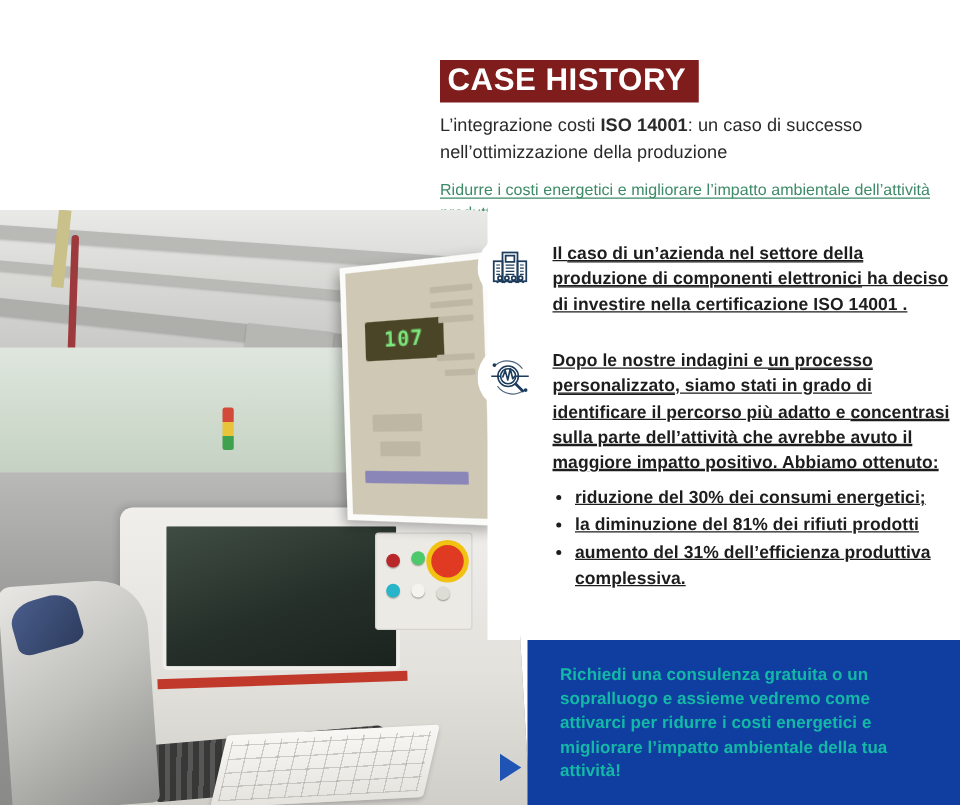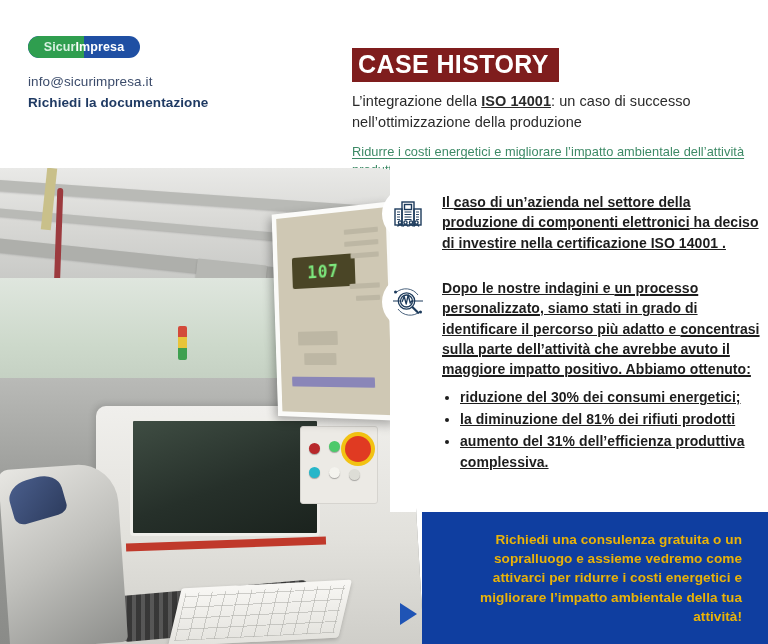--- a/index.html
+++ b/index.html
@@ -47,21 +47,21 @@
     padding: 3px 10px 5px 6px;
   }
   .case-banner span {
     font-size: 25px; font-weight: bold; color: #ffffff;
     letter-spacing: .4px; line-height: 1.05;
   }
   .subtitle {
     margin-top: 9px; font-size: 14.5px; color: #2a2a2a;
     line-height: 1.45; letter-spacing: .05px;
   }
-  .subtitle .iso { font-weight: bold; text-decoration: underline; }
+  .subtitle .iso { font-weight: bold; }
   .green-link {
     margin-top: 10px; font-size: 12.8px; color: #3d8a66;
     line-height: 1.38; letter-spacing: .05px;
     text-decoration: underline; text-underline-offset: 2px;
   }
 
   
   .photo {
     position: absolute; left: 0; top: 168px;
     width: 424px; height: 476px;
@@ -212,48 +212,40 @@
   }
 
   
   .cta-box {
     position: absolute; left: 422px; top: 512px; width: 346px; height: 132px;
     background: #0f3ea0;
     display: flex; align-items: center; justify-content: center;
     padding: 0 26px;
   }
   .cta-box p {
-    color: #eab308; font-size: 13.6px; font-weight: bold;
-    text-align: right; line-height: 1.42; letter-spacing: .05px;
+    color: #14b8a6; font-size: 13.6px; font-weight: bold;
+    text-align: left; line-height: 1.42; letter-spacing: .05px;
   }
 
   .white-cover {
     position: absolute; left: 390px; top: 160px; width: 26px; height: 352px;
     background: #ffffff; z-index: 4;
   }
 </style>
 </head>
 <body>
 
 <div class="page">
 
-  <div class="brand-block">
-    <div class="logo-pill">
-      <div class="half-green"></div>
-      <span class="logo-text"><span class="t1">Sicur</span><span class="t2">Impresa</span></span>
-    </div>
-    <div class="brand-email">info@sicurimpresa.it</div>
-    <div class="brand-cta">Richiedi la documentazione</div>
-  </div>
 
   <div class="title-block">
     <div class="case-banner">
       <span>CASE HISTORY</span>
     </div>
-    <div class="subtitle"><span>L’integrazione della </span><span class="iso">ISO 14001</span><span>: un caso di successo nell’ottimizzazione della produzione</span></div>
+    <div class="subtitle"><span>L’integrazione costi </span><span class="iso">ISO 14001</span><span>: un caso di successo nell’ottimizzazione della produzione</span></div>
     <div class="green-link">Ridurre i costi energetici e migliorare l’impatto ambientale dell’attività produttiva</div>
   </div>
 
   <div class="photo">
     <div class="photo-inner">
       <div class="ph-ceiling"></div>
       <div class="ph-duct" style="left:-10px;top:26px;width:420px;height:11px;transform:rotate(4deg);"></div>
       <div class="ph-duct" style="left:-10px;top:58px;width:420px;height:8px;transform:rotate(5deg);"></div>
       <div class="ph-duct" style="left:-10px;top:92px;width:430px;height:14px;transform:rotate(6deg);background:#aeafab;"></div>
       <div class="ph-duct" style="left:196px;top:94px;width:70px;height:28px;background:#b6b7b3;transform:rotate(6deg);"></div>

